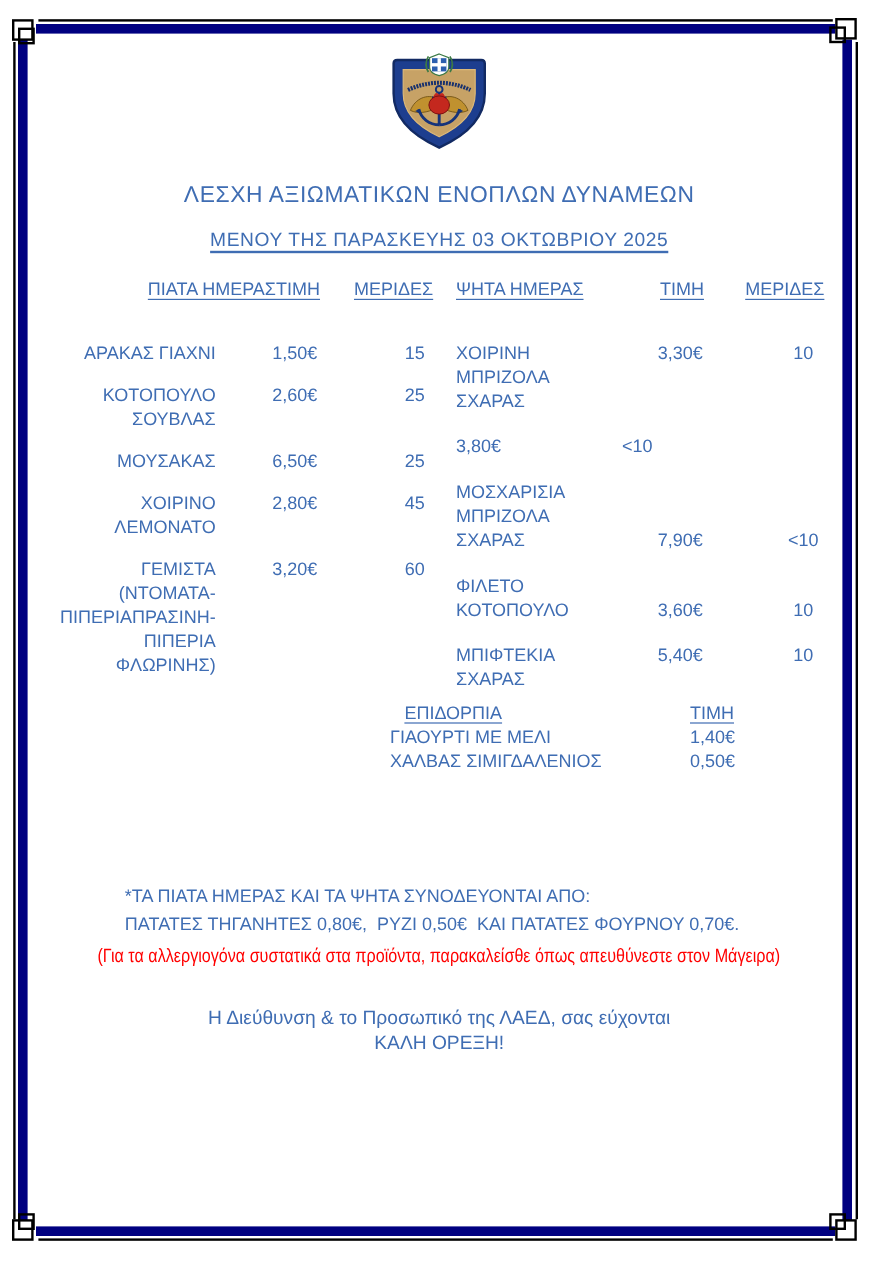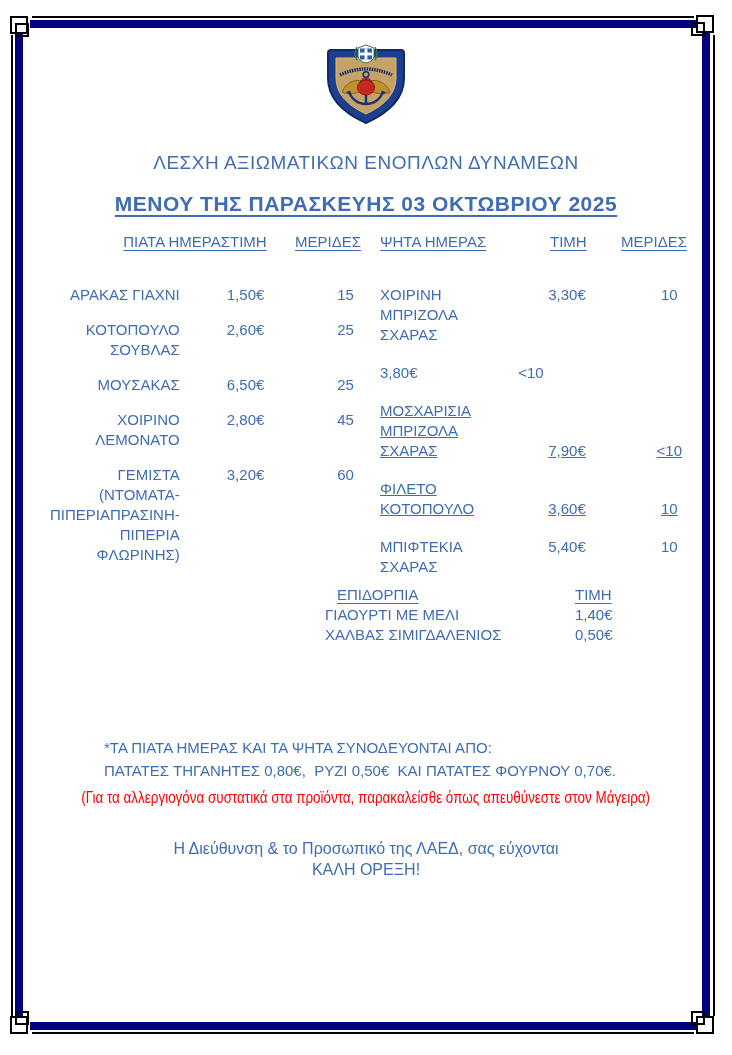--- a/index.html
+++ b/index.html
@@ -28,31 +28,31 @@
   .bl-a { left:10px;  top:1016px; } .bl-b { left:15px;  top:1011px; }
   .br-a { left:696px; top:1016px; } .br-b { left:691px; top:1011px; }
   
   .crest { position:absolute; left:320px; top:44px; width:92px; height:82px; }
   .org-title {
     position:absolute; left:0; top:152px; width:100%; text-align:center;
     font-size:19px; letter-spacing:0.5px;
   }
   .menu-title {
     position:absolute; left:0; top:192px; width:100%; text-align:center;
-    font-size:21px; letter-spacing:0.5px; text-decoration:underline;
-    text-decoration-thickness:2px; text-underline-offset:4px;font-weight:bold;
+    font-size:16px; letter-spacing:0.5px; text-decoration:underline;
+    text-decoration-thickness:2px; text-underline-offset:4px;
   }
   
   .menu-table { position:absolute; top:232px; font-size:15px; }
   .table-day   { left:42px;  width:330px; }
   .table-grill { left:380px; width:315px; }
   .thead { display:flex; margin-bottom:33px; }
   .thead span { text-decoration:underline; text-underline-offset:3px; }
   .menu-row { display:flex; align-items:flex-start;gap:47px; }
-  .menu-row[data-valign="bottom"] { align-items:flex-end;text-decoration:underline; }
+  .menu-row[data-valign="bottom"] { align-items:flex-end; }
   .table-day   .menu-row { margin-bottom:15px; }
   .table-grill .menu-row { margin-bottom:18px; }
   .cell { display:block; line-height:20px; }
   .cell.name { white-space:pre-line; }
   .table-day   .col-name { width:188px;text-align:right; }
   .table-day   .col-price { width:62px; }
   .table-day   .col-portions { width:72px; text-align:center; }
   .table-grill .col-name { width:170px; }
   .table-grill .col-price { width:68px; }
   .table-grill .col-portions { width:72px; text-align:center; }

